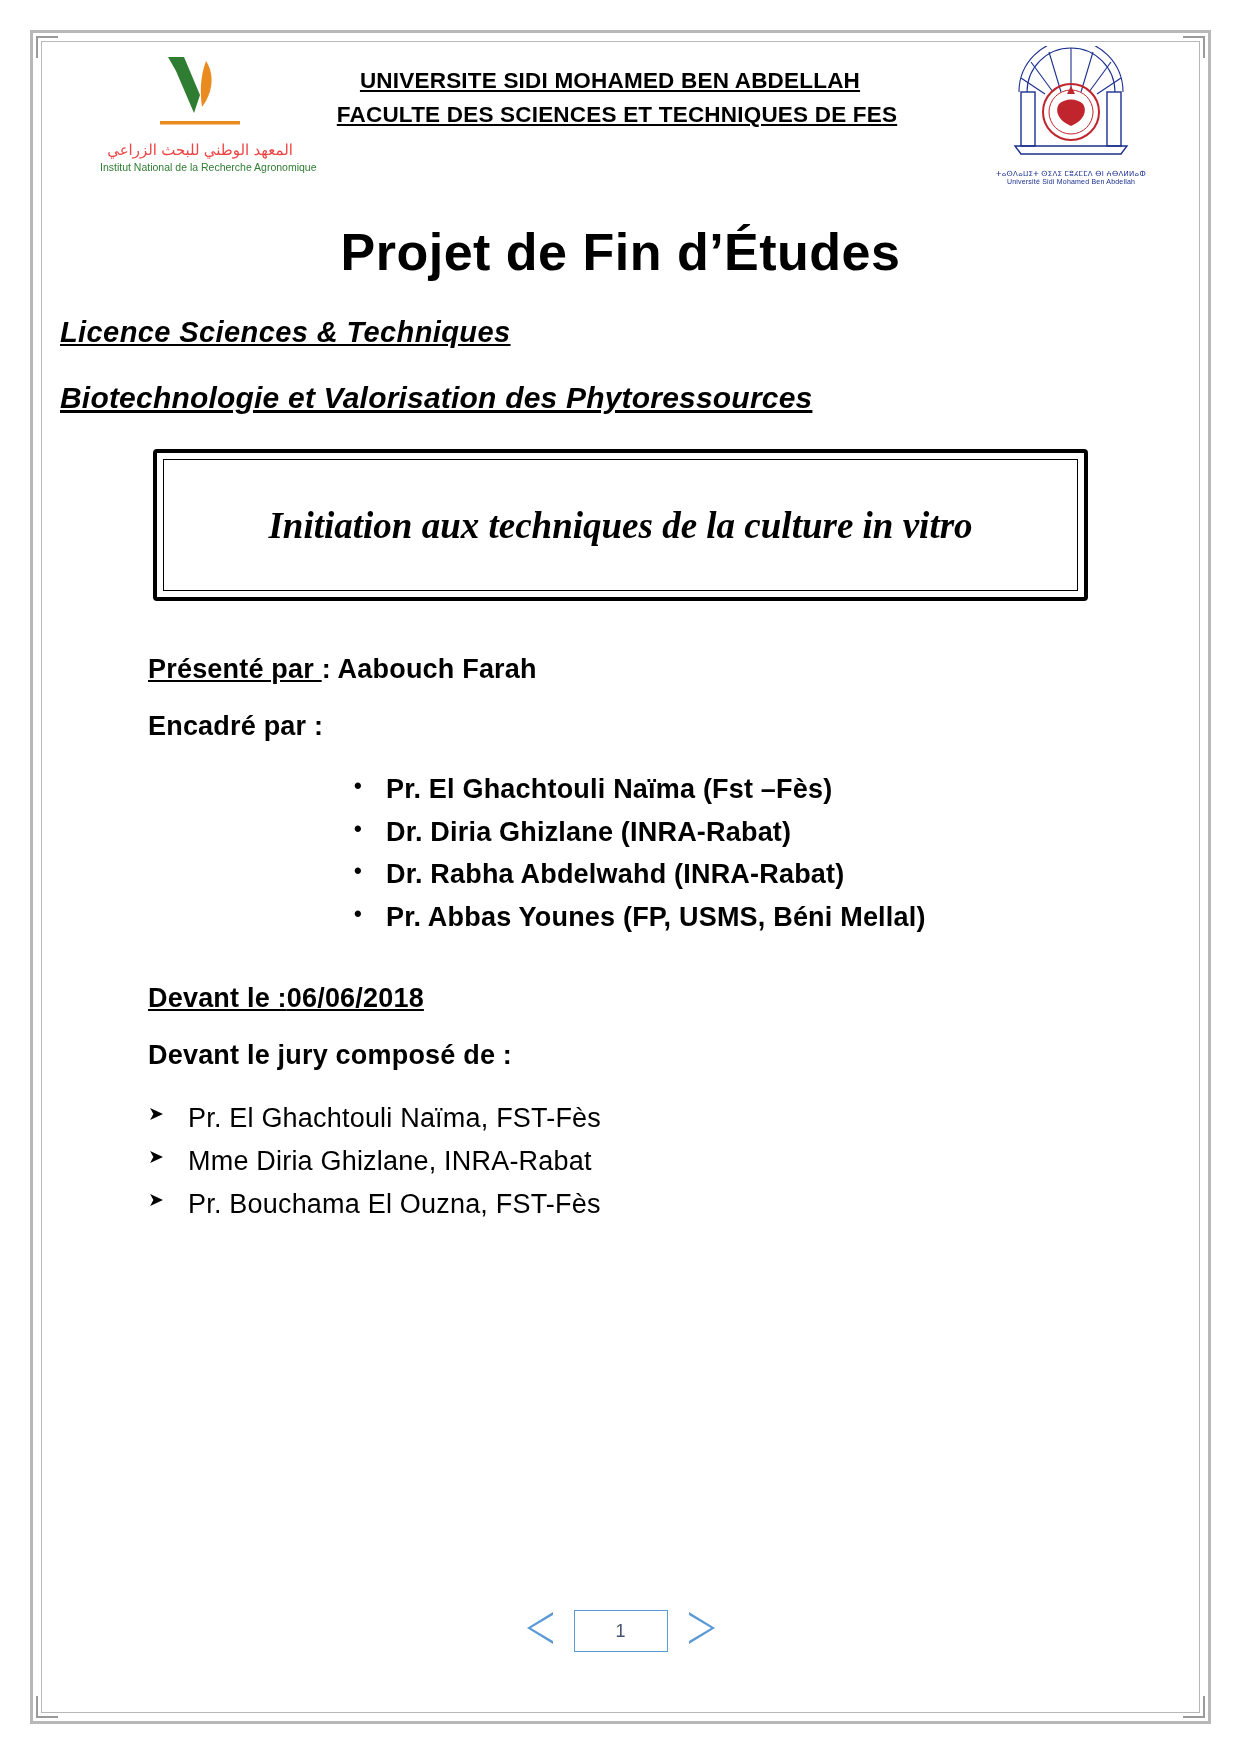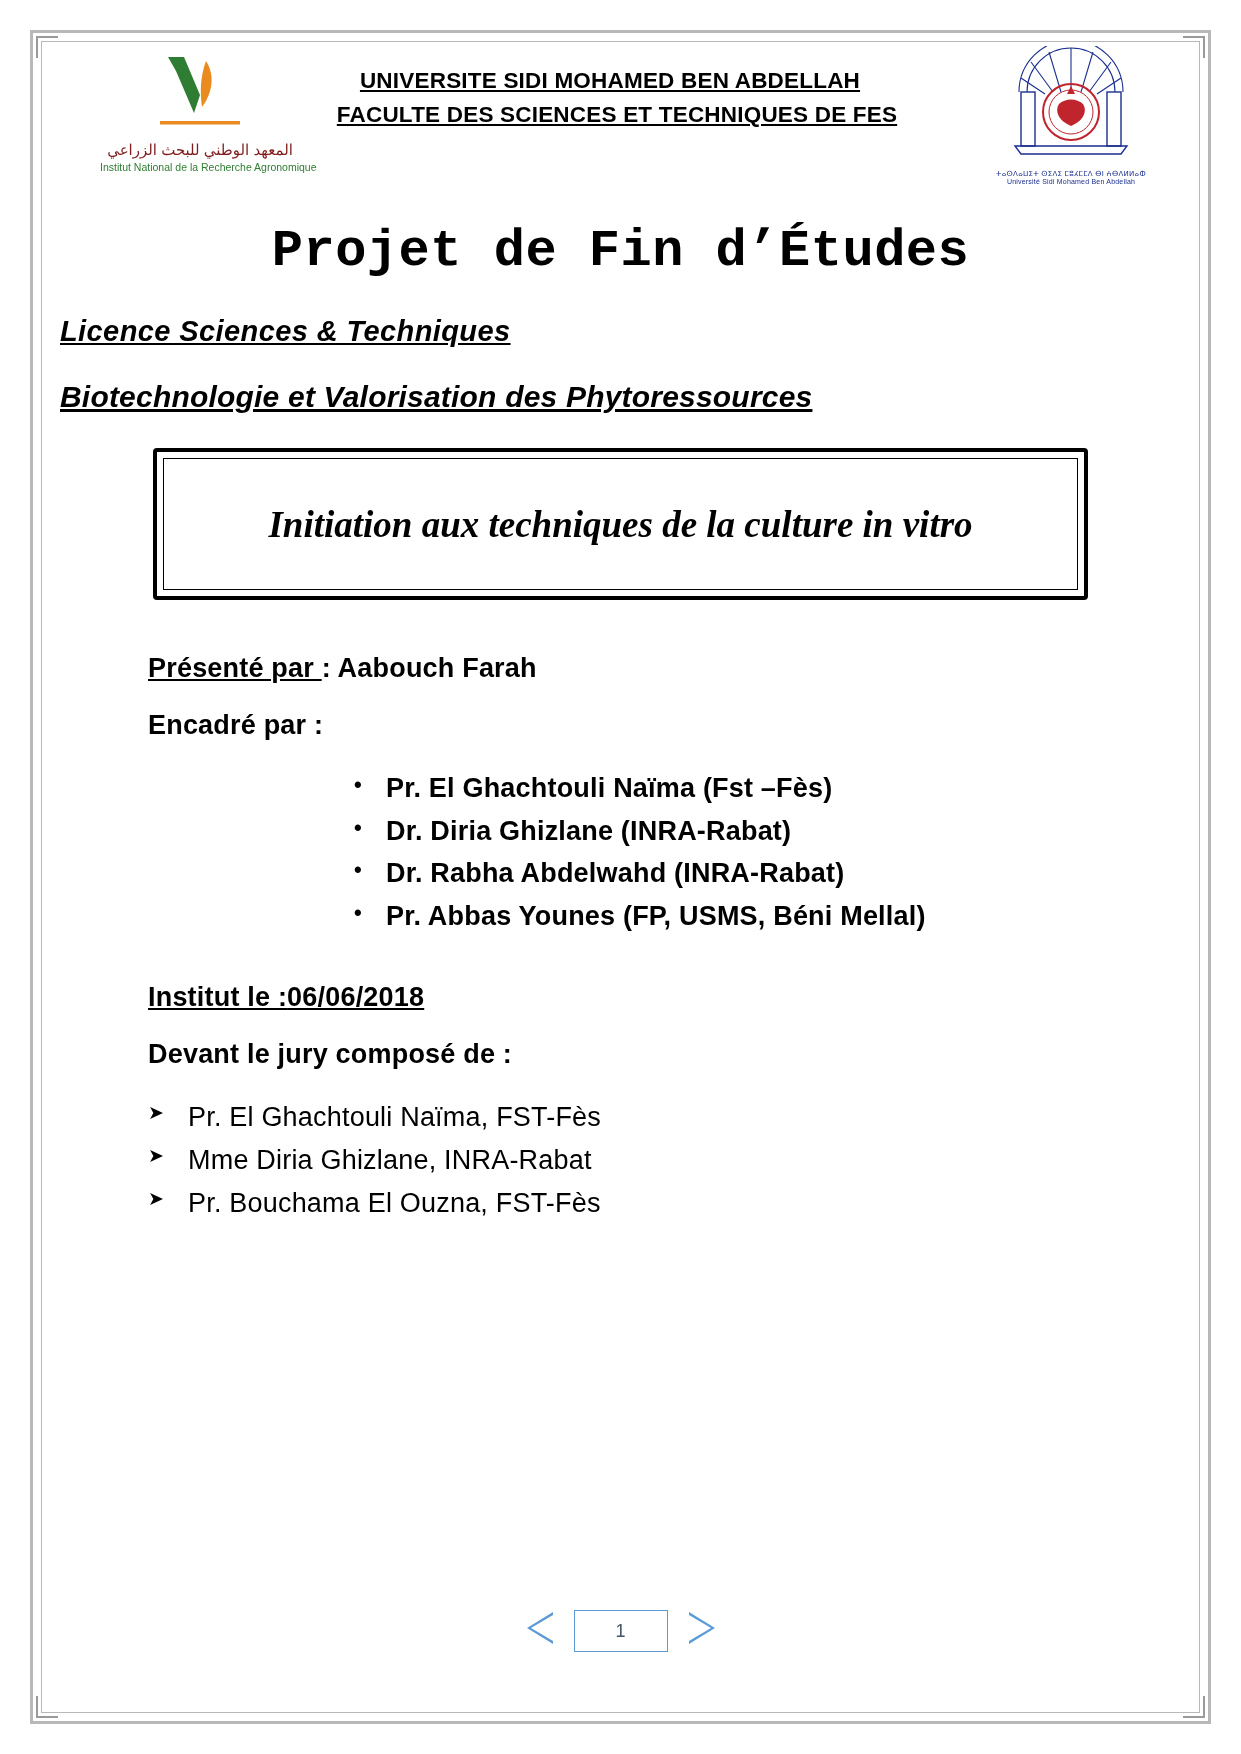--- a/index.html
+++ b/index.html
@@ -67,21 +67,21 @@
     text-align: center;
   }
   .inra-mark {
     width: 92px;
     height: 88px;
     margin: 0 auto;
     position: relative;
   }
   .inra-arabic {
     font-size: 15px;
-    color: #7f1d1d;
+    color: #ef4444;
     direction: rtl;
     margin-top: 2px;
     letter-spacing: 0.5px;
   }
   .inra-fr {
     font-size: 10.5px;
     color: #2f7d32;
     margin-top: 2px;
     white-space: nowrap;
   }
@@ -128,21 +128,21 @@
   .usmba-caption2 {
     font-size: 7px;
     color: #1a2f8f;
     letter-spacing: 0.2px;
     white-space: nowrap;
   }
 
   
   .pfe-title {
     text-align: center;
-    font-family: Liberation Mono, monospace;
+    font-family: Liberation Sans, sans-serif;
     font-weight: bold;
     font-size: 52px;
     margin-top: 26px;
     letter-spacing: 0.5px;
   }
   .lst-title {
     font-size: 29px;
     font-weight: bold;
     font-style: italic;
     text-decoration: underline;
@@ -398,21 +398,21 @@
     <ul class="supervisors">
       <li>Pr. El Ghachtouli Naïma (Fst –Fès)</li>
       <li>Dr. Diria Ghizlane (INRA-Rabat)</li>
       <li>Dr. Rabha Abdelwahd (INRA-Rabat)</li>
       <li>Pr. Abbas Younes (FP, USMS, Béni Mellal)</li>
     </ul>
 
     <div class="section-gap"></div>
 
     <div class="line">
-      <span class="u">Institut le :</span><span class="u">06/06/2018</span>
+      <span class="u">Devant le :</span><span class="u">06/06/2018</span>
     </div>
 
     <div class="line">Devant le jury composé de :</div>
 
     <ul class="jury-list">
       <li>Pr. El Ghachtouli Naïma, FST-Fès</li>
       <li>Mme Diria Ghizlane, INRA-Rabat</li>
       <li>Pr. Bouchama El Ouzna, FST-Fès</li>
     </ul>
   </div>

